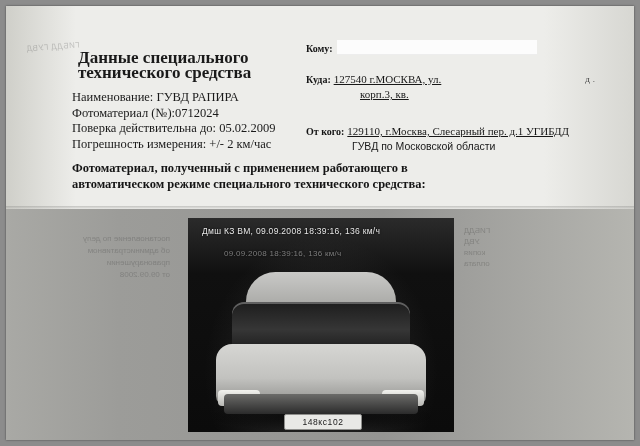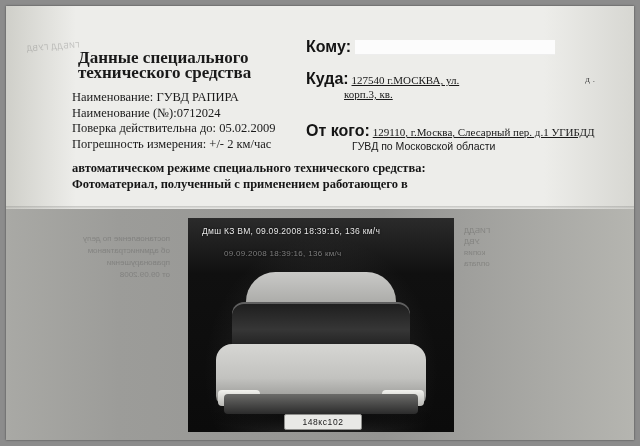--- a/index.html
+++ b/index.html
@@ -110,22 +110,22 @@
 
   
   .addr {
     position: absolute;
     font-size: 11.5px;
     color: #141414;
     line-height: 14px;
   }
   .addr-label {
     font-weight: bold;
-    font-family: Liberation Sans, sans-serif;
-    font-size: 16px;
+    font-family: Liberation Serif, serif;
+    font-size: 10px;
     white-space: nowrap;
   }
   .addr-value {
     font-family: Liberation Serif, serif;
     font-size: 11px;
     text-decoration: underline;
     color: #181818;
   }
   .addr-value-2 {
     font-family: Liberation Sans, sans-serif;
@@ -139,21 +139,21 @@
     width: 200px;
     height: 14px;
     background: #fcfcfc;
     vertical-align: -3px;
     margin-left: 4px;
     border-bottom: 1px solid rgba(0,0,0,0.06);
   }
 
   #addr-kuda { left: 300px; top: 66px; width: 300px; }
   #addr-kuda .row1 { white-space: nowrap; }
-  #addr-kuda .row2 { margin-left: 38px; }
+  #addr-kuda .row2 { margin-left: 54px; }
   #addr-kuda .smudge {
     position: absolute;
     right: 8px; top: 0;
     font-size: 9px;
     color: #3a3a3a;
     letter-spacing: 3px;
   }
 
   #addr-from { left: 300px; top: 118px; width: 300px; }
   #addr-from .row2 { margin-left: 46px; }
@@ -330,28 +330,28 @@
         <span class="ghost" style="left:0;top:0;">ГИБДД ГУВД</span>
       </div>
 
       <div class="device-title">
         <div>Данные специального</div>
         <div>технического средства</div>
       </div>
 
       <div class="spec-list">
         <div>Наименование: ГУВД РАПИРА</div>
-        <div>Наименование (№):0712024</div>
+        <div>Фотоматериал (№):0712024</div>
         <div>Поверка действительна до: 05.02.2009</div>
         <div>Погрешность измерения: +/- 2 км/час</div>
       </div>
 
       <div class="photo-note">
+        <div>Фотоматериал, полученный с применением работающего в</div>
         <div>автоматическом режиме специального технического средства:</div>
-        <div>Фотоматериал, полученный с применением работающего в</div>
       </div>
 
       <div class="addr" id="addr-komu">
         <span class="addr-label">Кому:</span><span class="blank"></span>
       </div>
 
       <div class="addr" id="addr-kuda">
         <div class="row1">
           <span class="addr-label">Куда:</span>
           <span class="addr-value">127540 г.МОСКВА, ул.</span>

